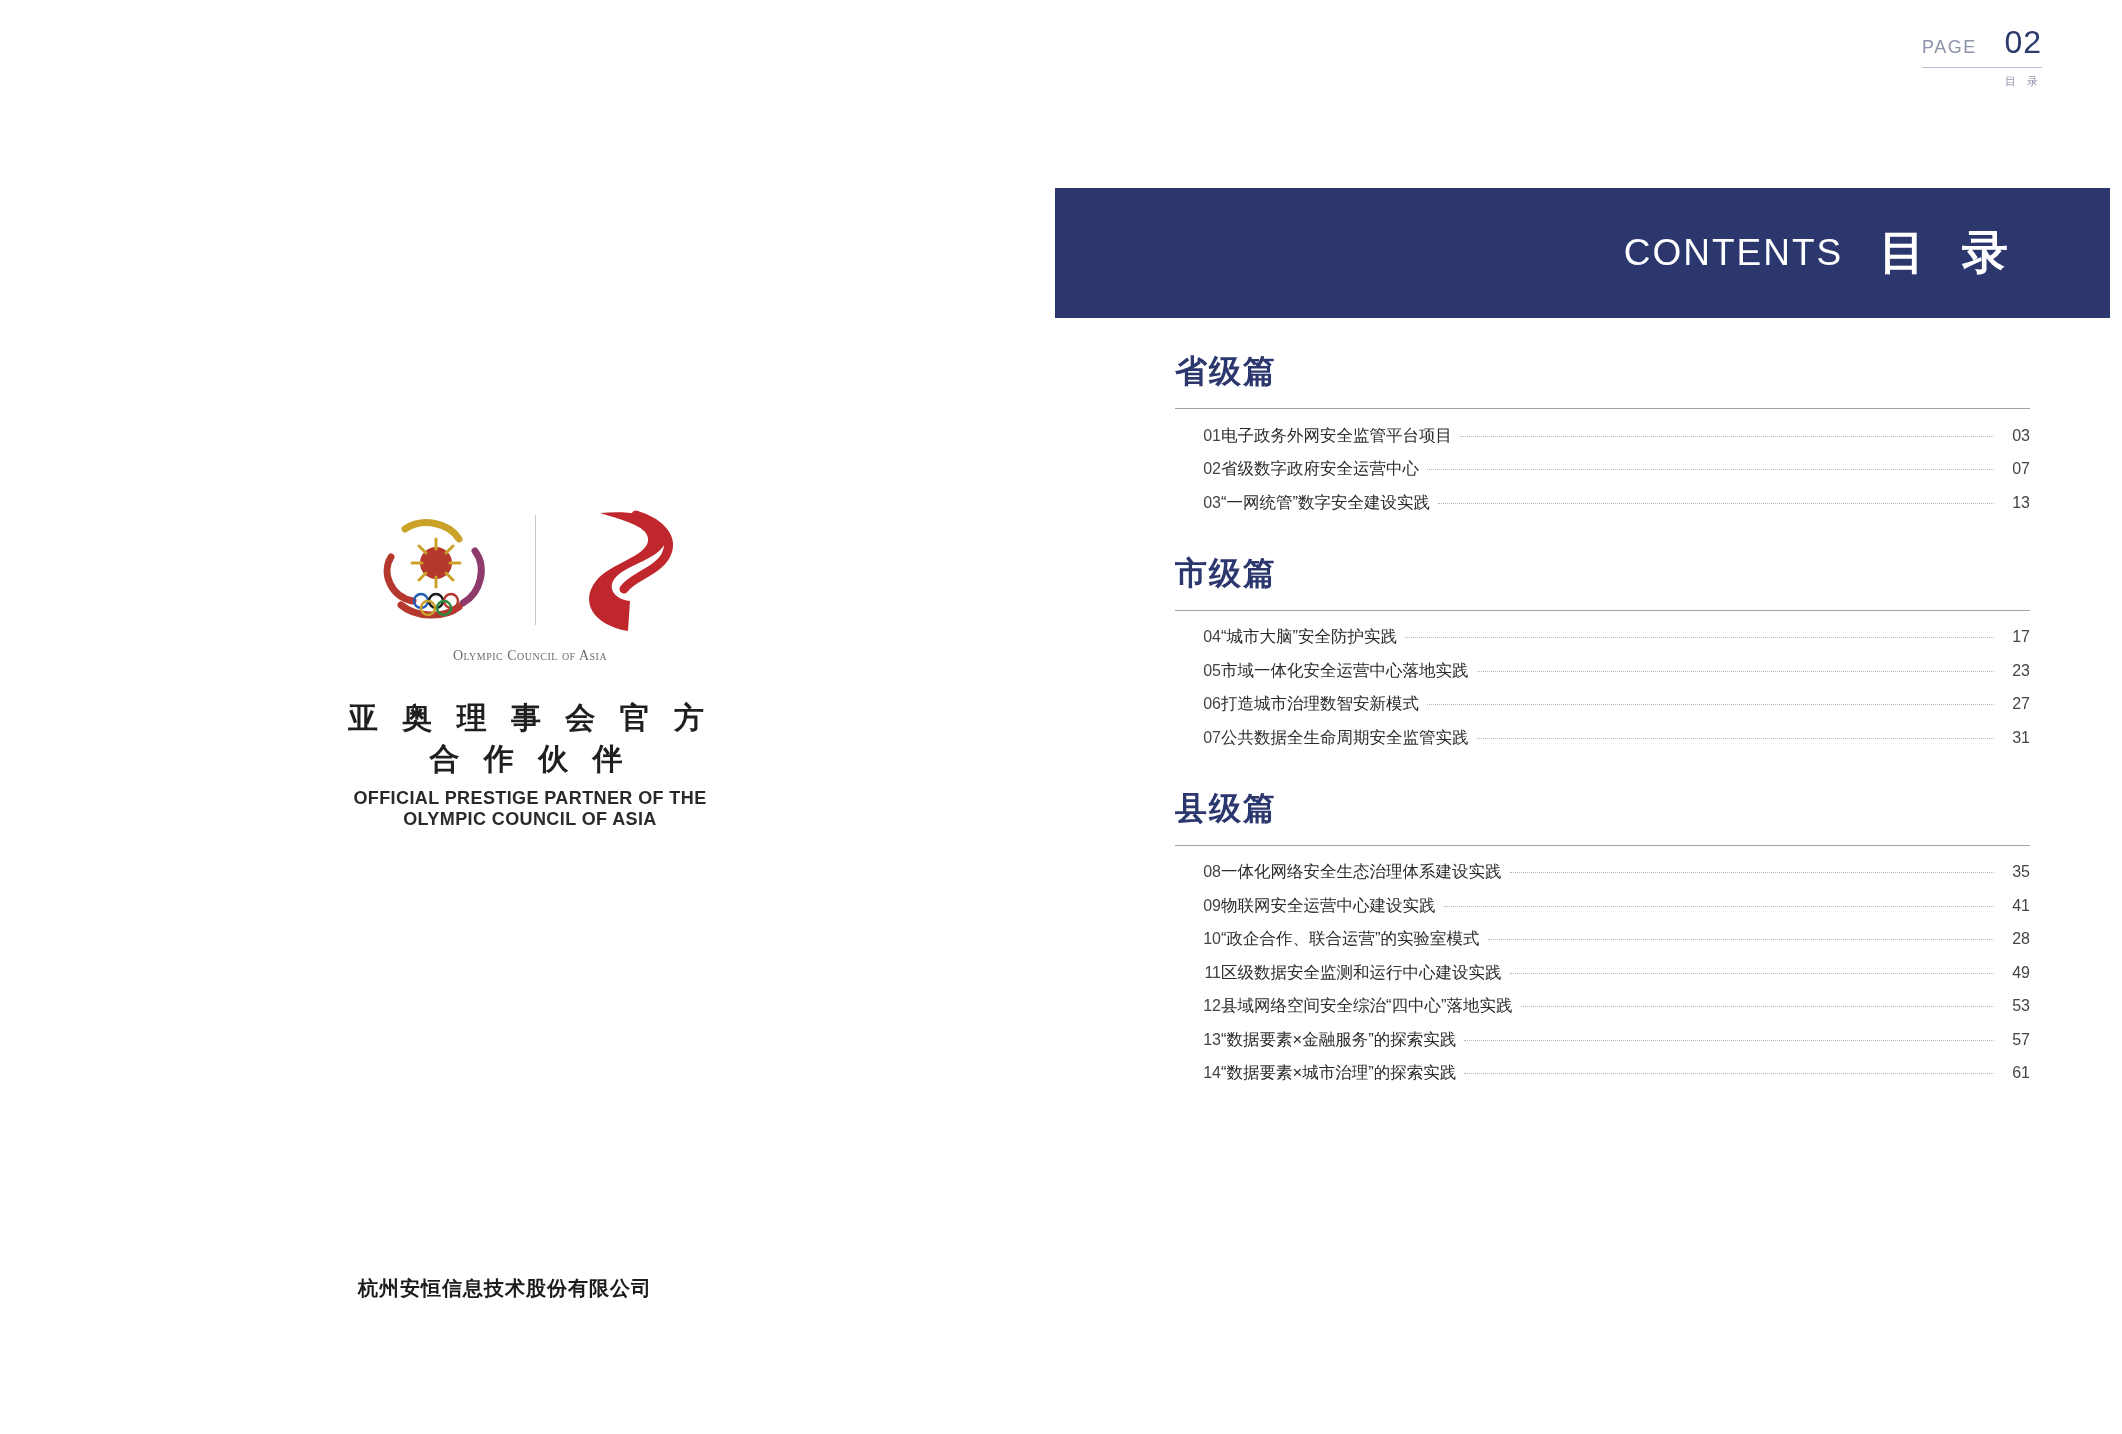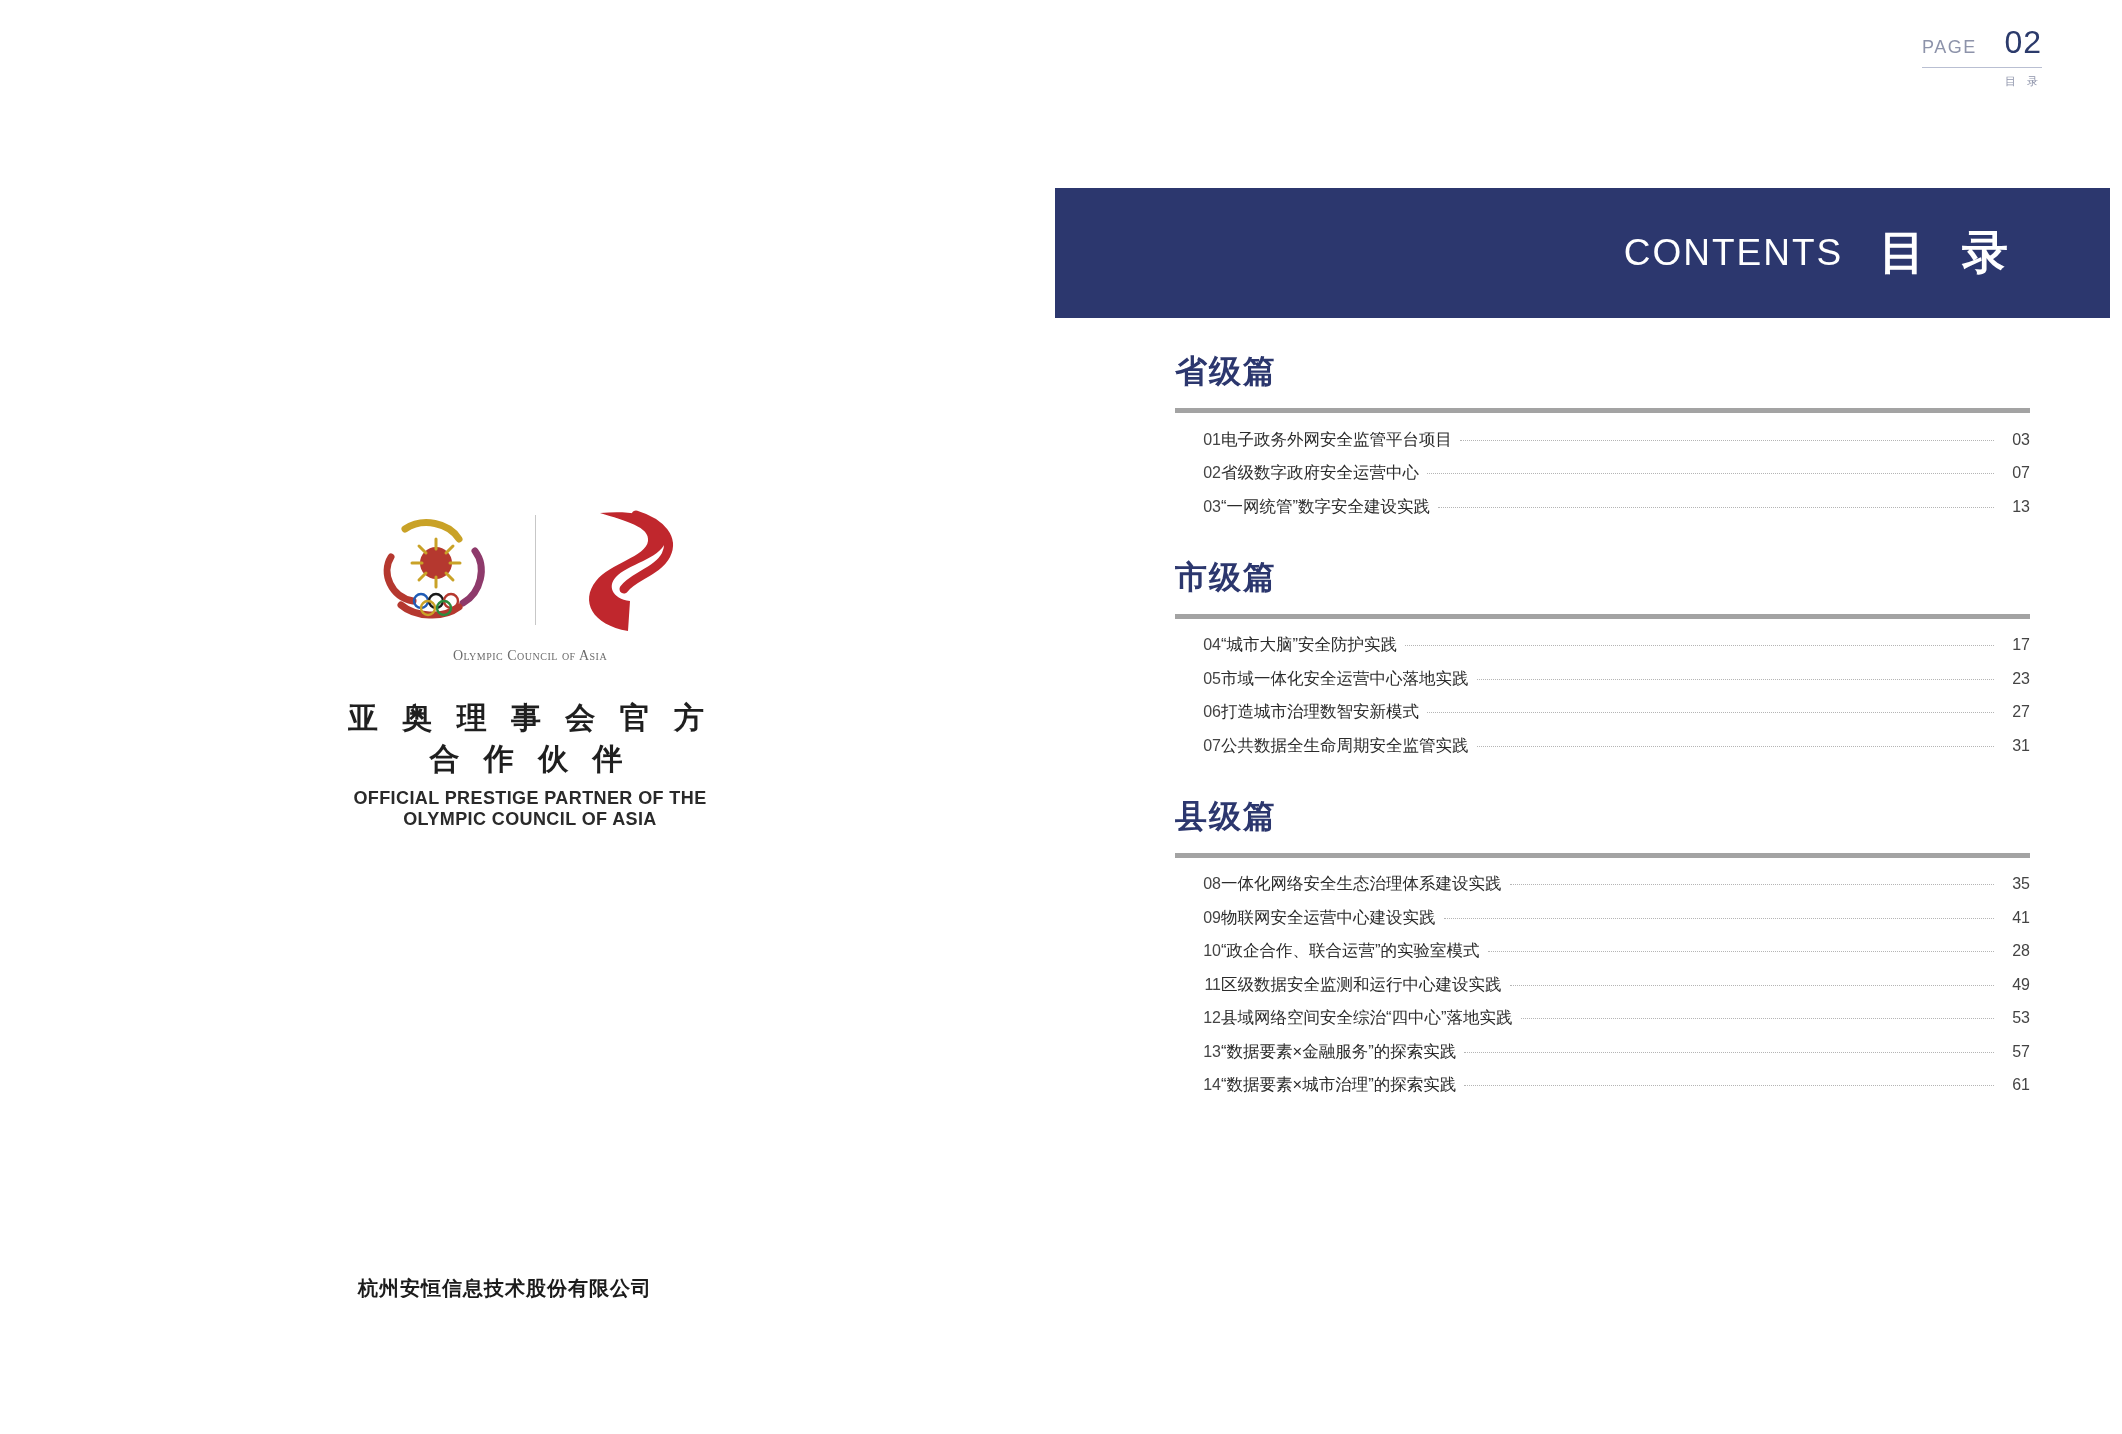--- a/index.html
+++ b/index.html
@@ -170,21 +170,21 @@
     width: 855px;
   }
   .toc-section { margin-bottom: 36px; }
   .section-title {
     font-size: 32px;
     font-weight: bold;
     color: #2c376e;
     letter-spacing: 2px;
     padding-bottom: 14px;
     margin-bottom: 6px;
-    border-bottom: 5px solid #a3a3a3;
+    border-bottom: 1px solid #a3a3a3;
   }
   .toc-row {
     display: flex;
     align-items: baseline;
     font-size: 16.5px;
     color: #333333;
     padding: 9.5px 0 2px 0;
   }
   .toc-num {
     width: 46px;

